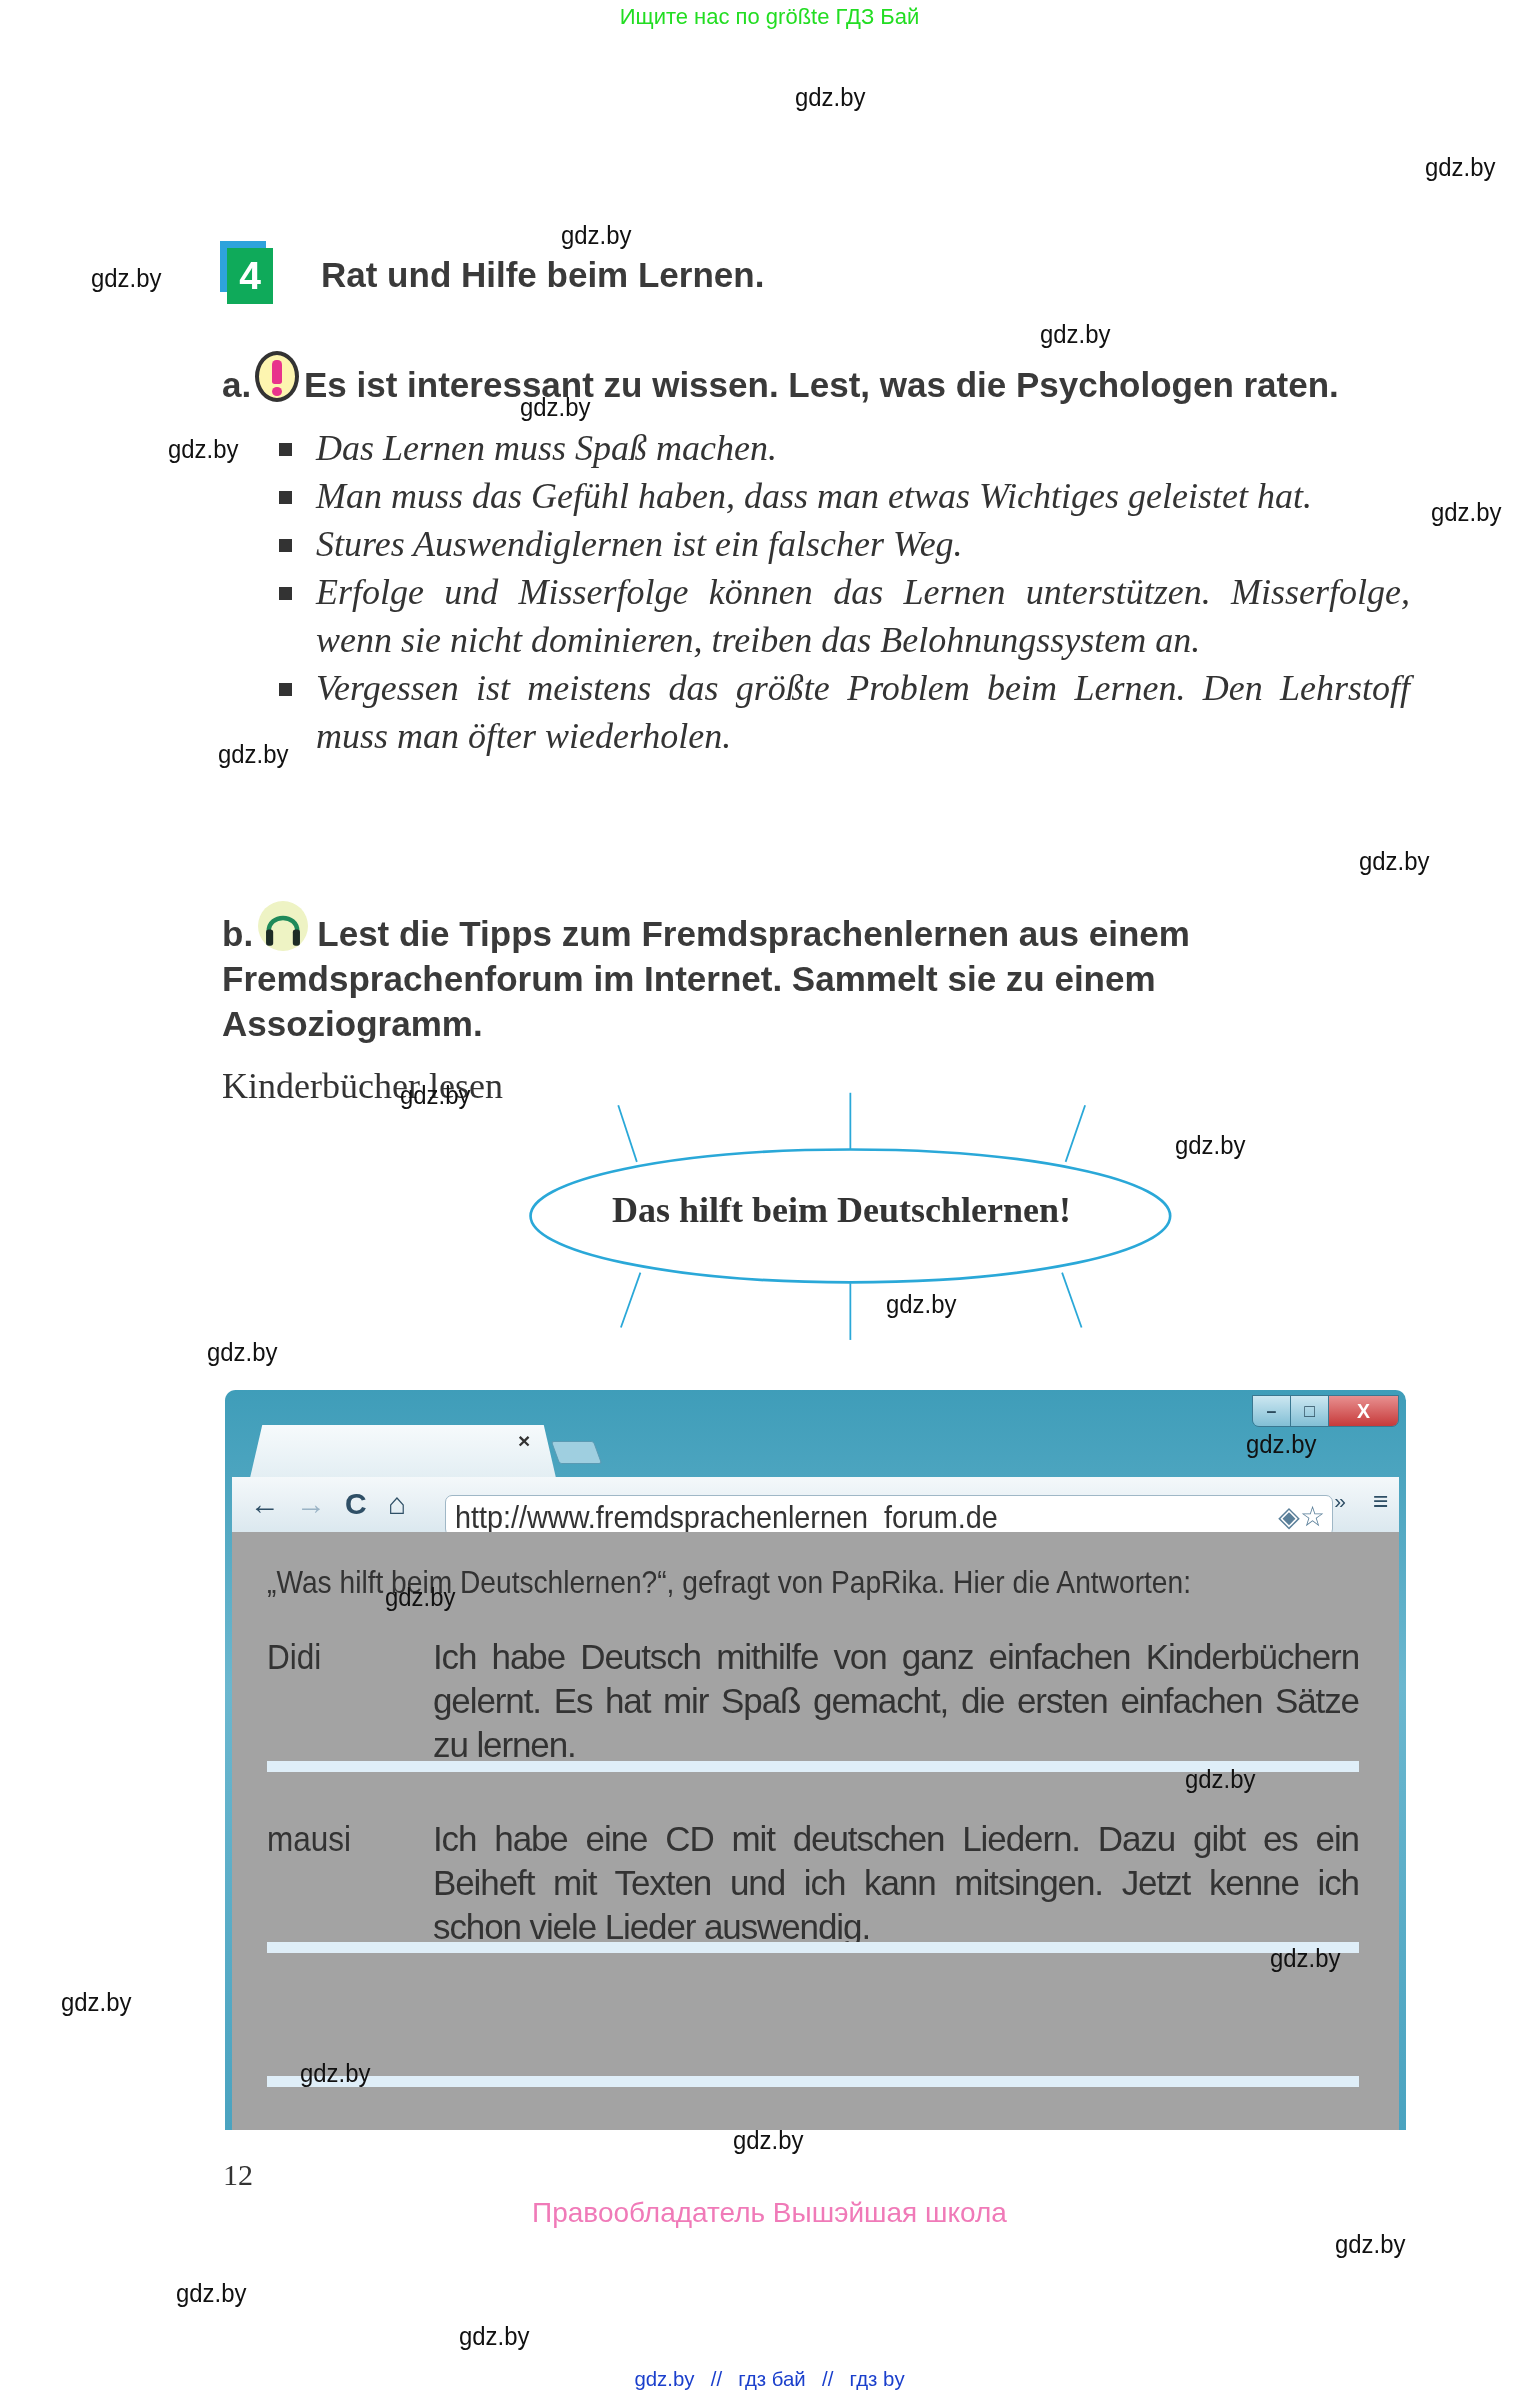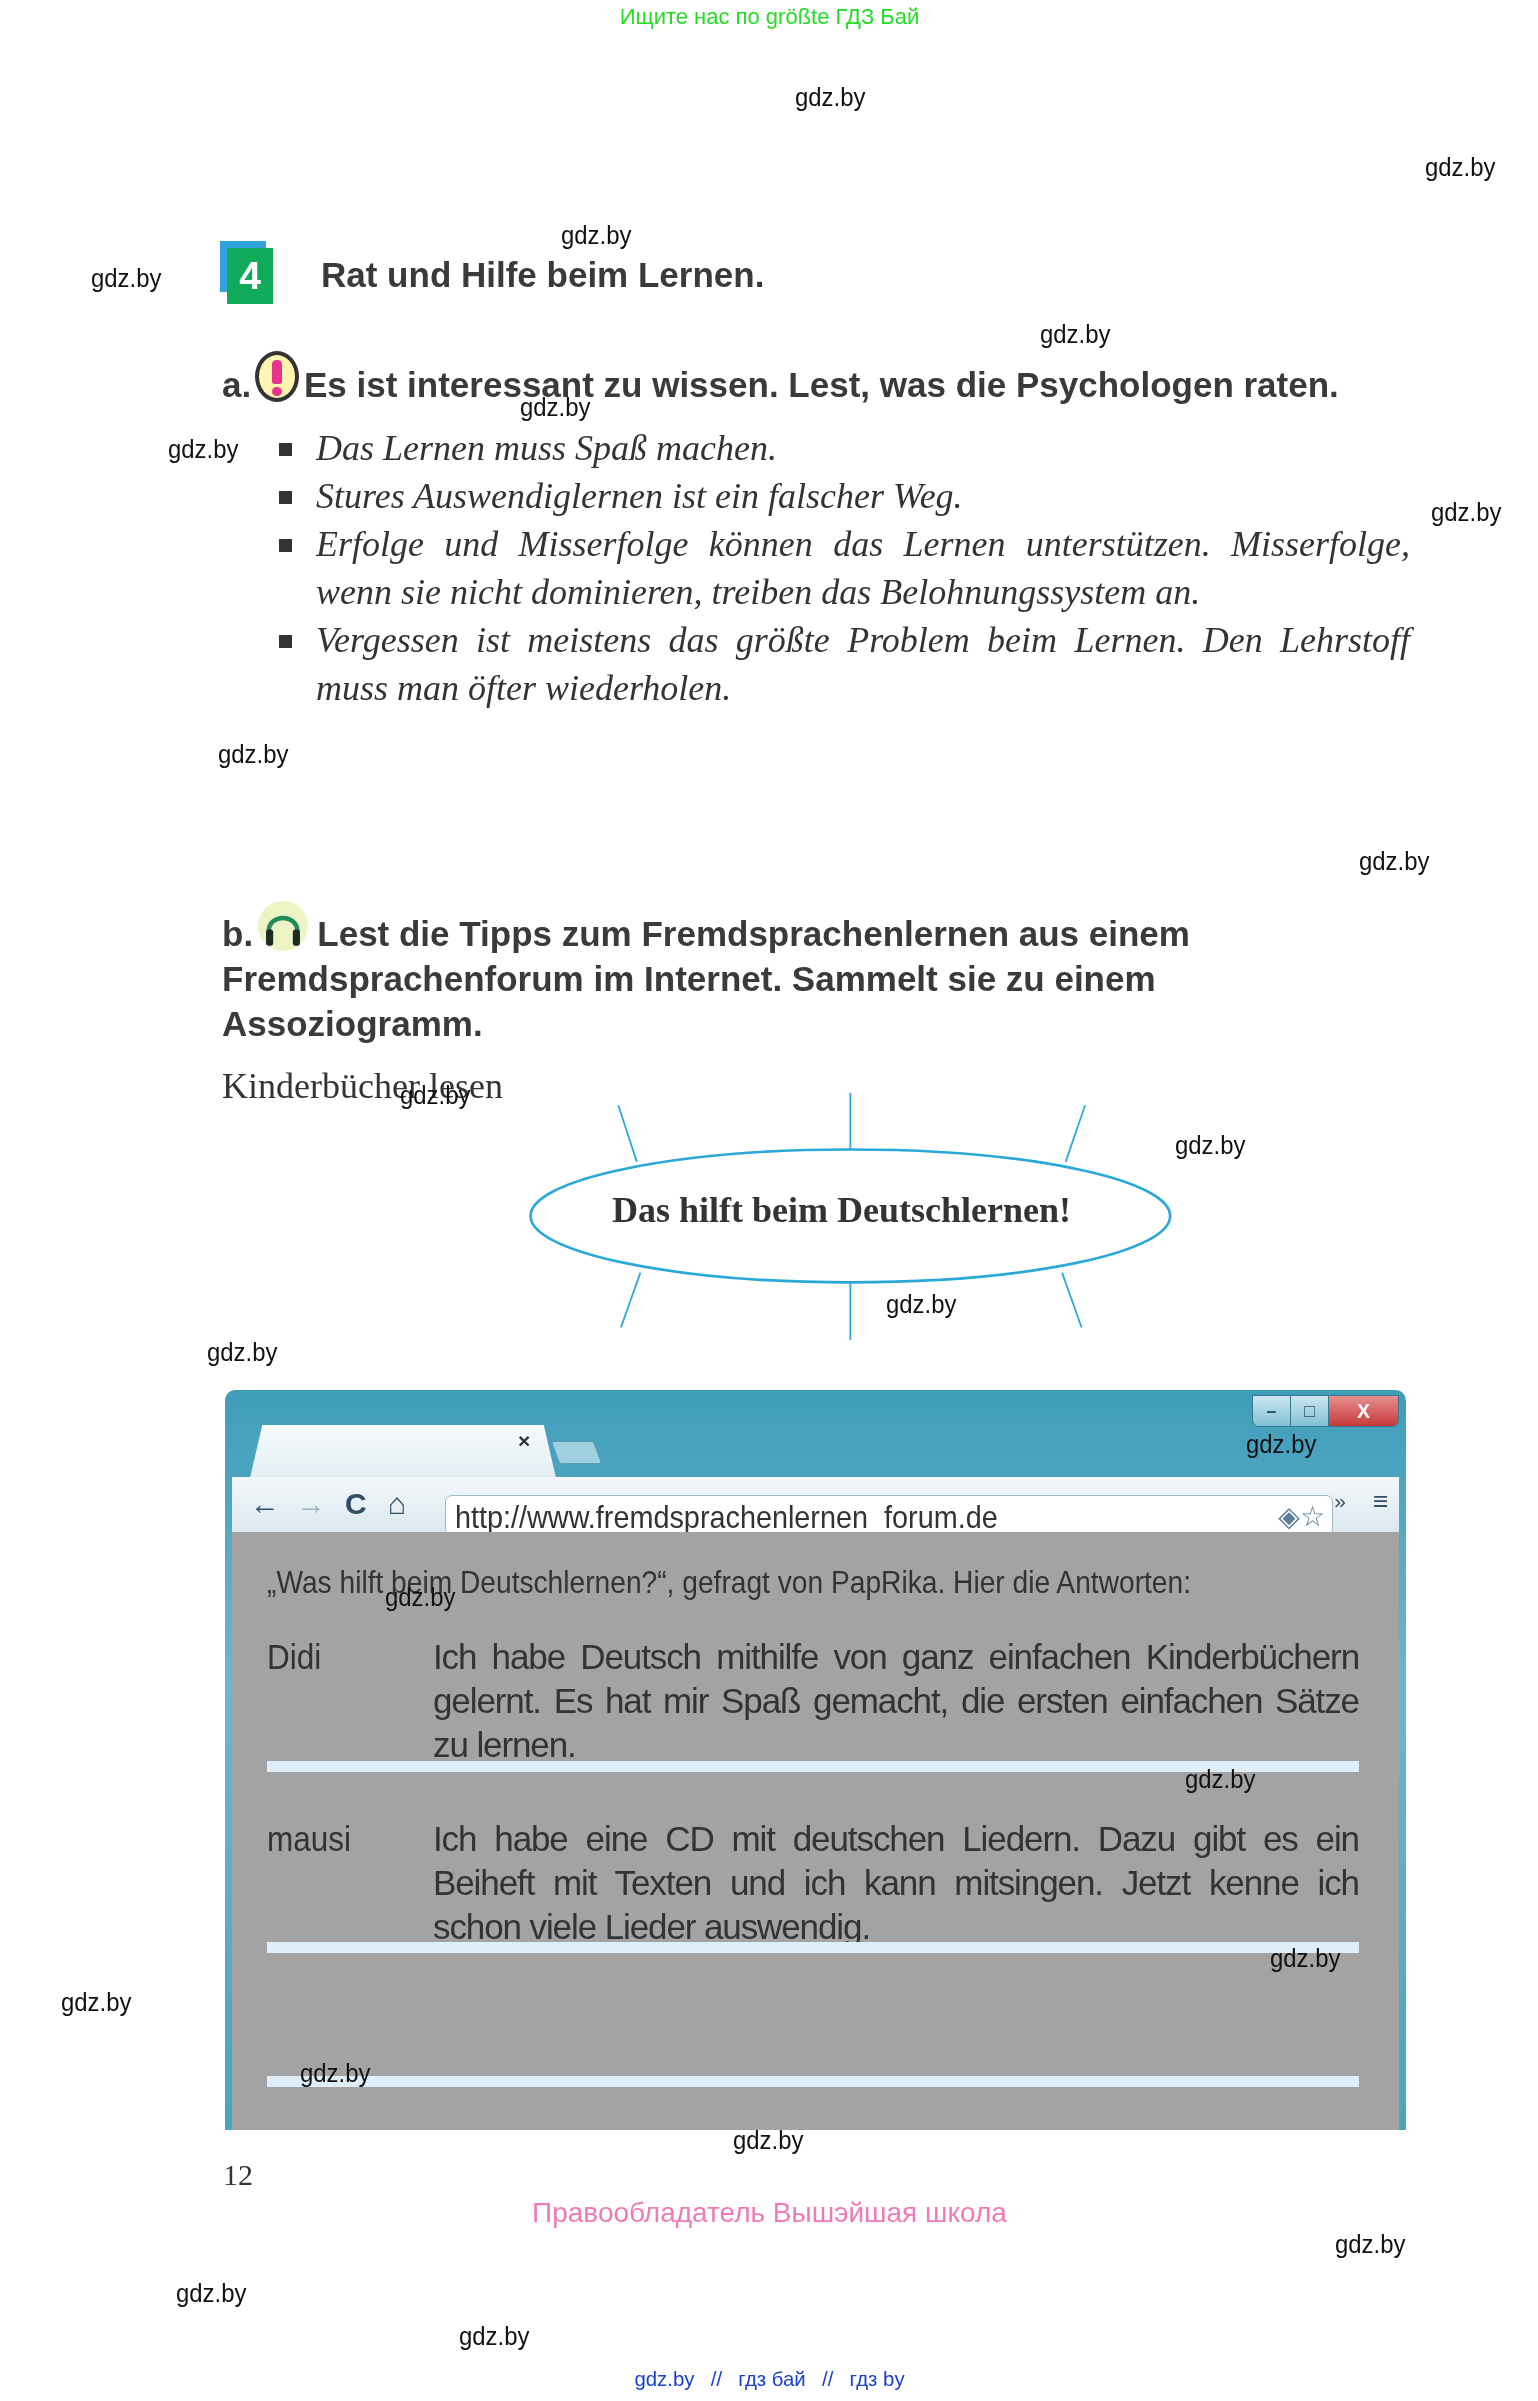--- a/index.html
+++ b/index.html
@@ -71,20 +71,21 @@
   <div class="front">4</div>
 </div>
 <div class="abs task-title">Rat und Hilfe beim Lernen.</div>
 
 <div class="abs sub-a">
   <span>a.</span><span class="icon-excl"></span><span>Es ist interessant zu wissen. Lest, was die Psychologen raten.</span>
 </div>
 
 <div class="abs bullets">
   <div class="bullet"><span class="sq"></span><span>Das Lernen muss Spaß machen.</span></div>
+  <div class="bullet"><span class="sq"></span><span>Man muss das Gefühl haben, dass man etwas Wichtiges geleistet hat.</span></div>
   <div class="bullet"><span class="sq"></span><span>Stures Auswendiglernen ist ein falscher Weg.</span></div>
   <div class="bullet"><span class="sq"></span><span>Erfolge und Misserfolge können das Lernen unterstützen. Misserfolge, wenn sie nicht dominieren, treiben das Belohnungssystem an.</span></div>
   <div class="bullet"><span class="sq"></span><span>Vergessen ist meistens das größte Problem beim Lernen. Den Lehrstoff muss man öfter wiederholen.</span></div>
 </div>
 
 <div class="abs sub-b">
   <span>b.</span><span class="icon-head"><svg width="50" height="50" viewBox="0 0 56 56">
         <path d="M12 34 C12 14, 44 14, 44 34" fill="none" stroke="#1f8a5a" stroke-width="5"></path>
         <rect x="9" y="32" width="8" height="18" rx="3" fill="#1d2b26"></rect>
         <rect x="39" y="32" width="8" height="18" rx="3" fill="#1d2b26"></rect>

